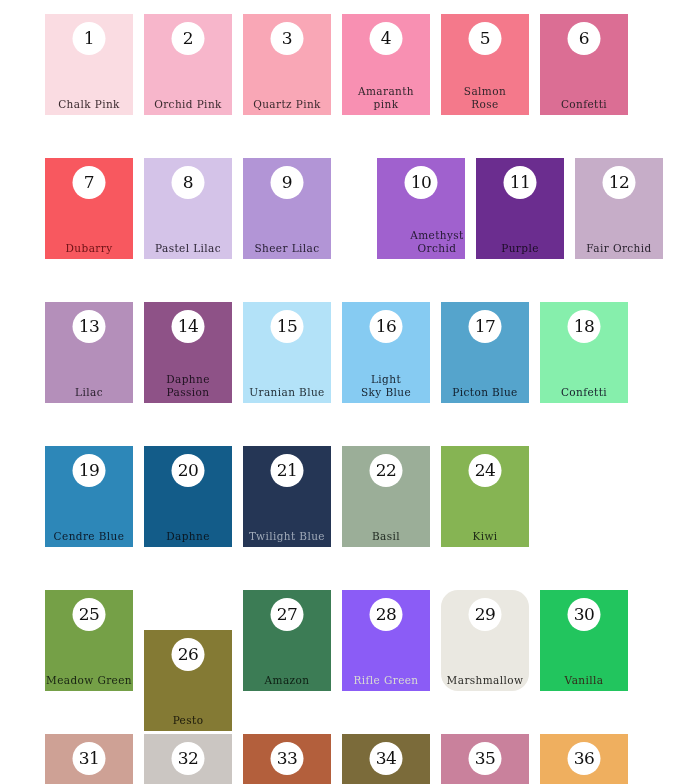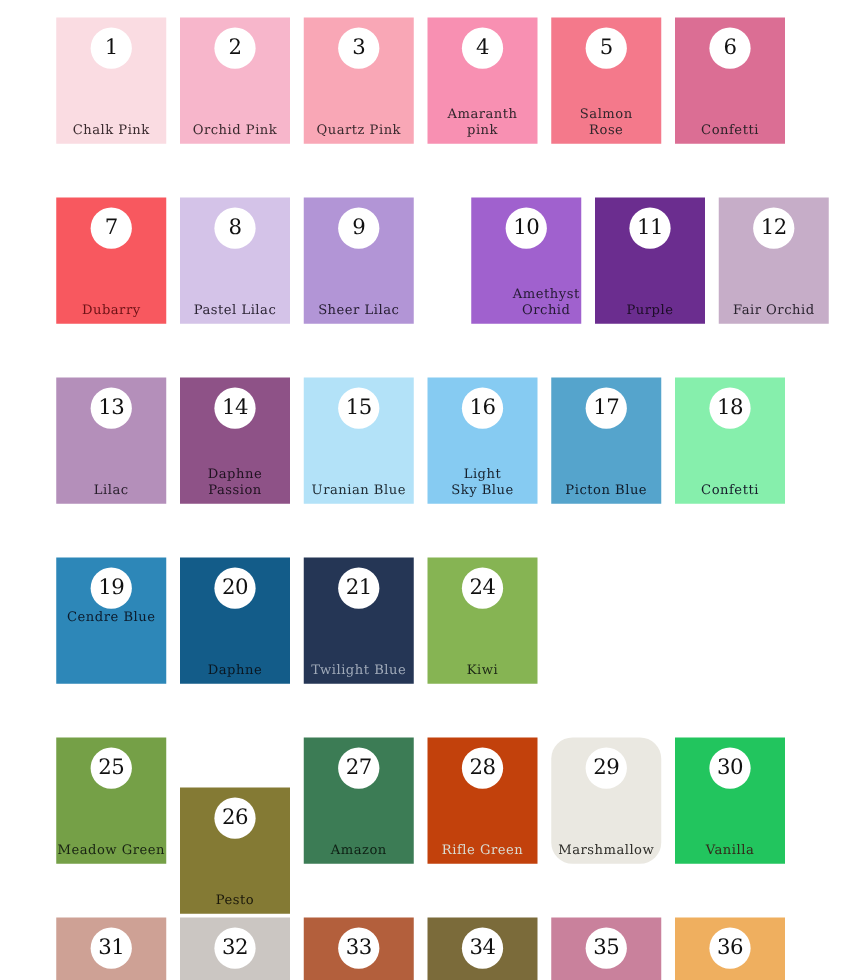--- a/index.html
+++ b/index.html
@@ -151,52 +151,56 @@
       <div class="badge">17</div>
       <div class="label" style="color: rgb(16, 28, 42);">Picton Blue</div>
     </div>
     <div class="swatch" style="background-color: #86efac;">
       <div class="badge">18</div>
       <div class="label" style="color: rgb(23, 30, 44);">Confetti</div>
     </div>
   </div>
 
   <div class="row">
-    <div class="swatch" style="background-color: rgb(45, 135, 184); justify-content: center;">
+    <div class="swatch" style="background-color: rgb(45, 135, 184);">
       <div class="badge">19</div>
       <div class="label" style="color: rgb(12, 27, 44);">Cendre Blue</div>
     </div>
     <div class="swatch" style="background-color: rgb(19, 92, 137);">
       <div class="badge">20</div>
       <div class="label" style="color: rgb(10, 23, 34);">Daphne</div>
     </div>
     <div class="swatch" style="background-color: rgb(37, 54, 85);">
       <div class="badge">21</div>
       <div class="label" style="color: rgb(159, 169, 184);">Twilight Blue</div>
     </div>
+    <div class="swatch" style="background-color: rgb(155, 174, 152);">
+      <div class="badge">22</div>
+      <div class="label" style="color: rgb(31, 40, 32);">Basil</div>
+    </div>
     <div class="swatch" style="background-color: rgb(134, 180, 83);">
       <div class="badge">24</div>
       <div class="label" style="color: rgb(29, 40, 22);">Kiwi</div>
     </div>
   </div>
 
   <div class="row">
     <div class="swatch" style="background-color: rgb(117, 160, 71);">
       <div class="badge">25</div>
       <div class="label" style="color: rgb(25, 36, 19);">Meadow Green</div>
     </div>
     <div class="swatch" style="background-color: rgb(132, 122, 52); margin-top: 40px;">
       <div class="badge">26</div>
       <div class="label" style="color: rgb(28, 25, 11);">Pesto</div>
     </div>
     <div class="swatch" style="background-color: rgb(60, 124, 85);">
       <div class="badge">27</div>
       <div class="label" style="color: rgb(14, 31, 20);">Amazon</div>
     </div>
-    <div class="swatch" style="background-color: #c2410c;">
+    <div class="swatch" style="background-color: #8b5cf6;">
       <div class="badge">28</div>
       <div class="label" style="color: rgb(217, 220, 211);">Rifle Green</div>
     </div>
     <div class="swatch" style="background-color: rgb(234, 232, 225); border-radius: 17px;">
       <div class="badge">29</div>
       <div class="label" style="color: rgb(45, 44, 40);">Marshmallow</div>
     </div>
     <div class="swatch" style="background-color: #22c55e;">
       <div class="badge">30</div>
       <div class="label" style="color: rgb(51, 41, 26);">Vanilla</div>

